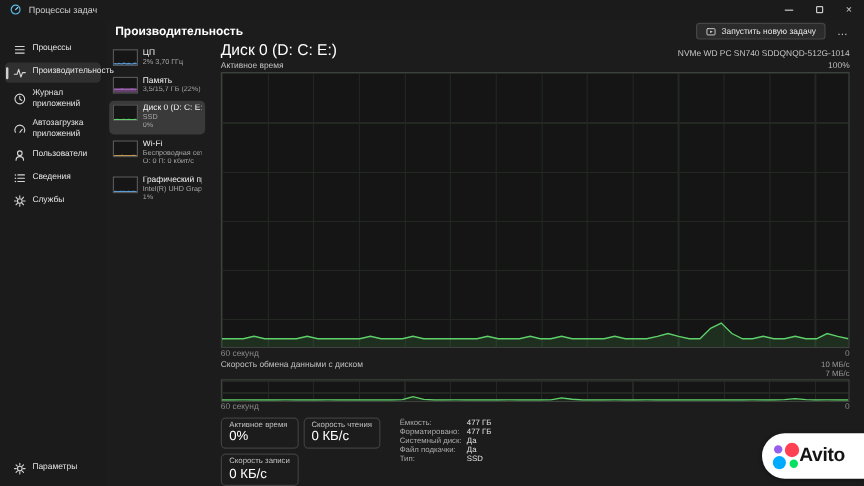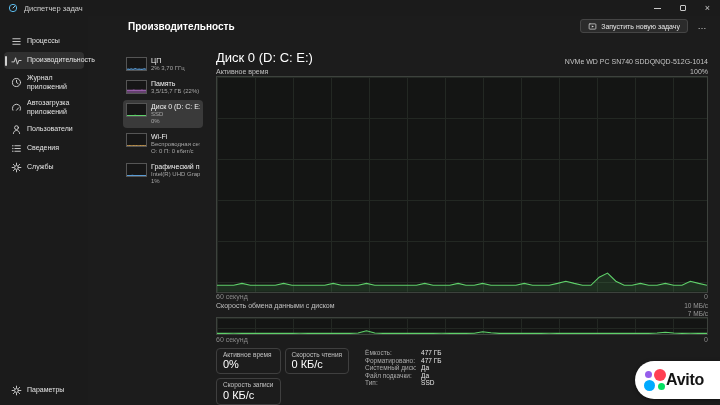--- a/index.html
+++ b/index.html
@@ -10,40 +10,40 @@
   .titlebar{height:16px;display:flex;align-items:center;padding-left:8px;background:#1b1b1b;}
   .tb-icon{width:10px;height:10px;margin-right:6px;display:inline-flex;}
   .tb-title{font-size:7.5px;color:#cfcfcf;}
   .controls{margin-left:auto;display:flex;height:16px;}
   .ctrl{width:25px;height:16px;display:flex;align-items:center;justify-content:center;color:#c8c8c8;}
   .min-glyph{width:7px;height:1px;background:#c8c8c8;}
   .max-glyph{width:6px;height:6px;border:1px solid #c8c8c8;border-radius:1px;}
   .close-glyph{font-size:9px;line-height:9px;color:#c8c8c8;}
 
   
-  .body{display:flex;height:389px;gap:32px;}
+  .body{display:flex;height:389px;}
   .nav{width:88px;display:flex;flex-direction:column;padding-top:16px;background:#1b1b1b;}
   .nav-item{position:relative;display:flex;align-items:center;gap:5px;margin:1px 4px;padding:3px 4px 3px 7px;border-radius:4px;font-size:7px;line-height:8.5px;color:#e4e4e4;cursor:default;}
   .nav-item.selected{background:#303030;}
   .nav-item.selected::before{content:"";position:absolute;left:1px;top:50%;transform:translateY(-50%);width:2px;height:10px;border-radius:2px;background:#cfcfcf;}
   .nicon{flex:0 0 auto;width:11px;height:11px;display:inline-flex;}
   .nicon svg{width:11px;height:11px;}
   .nav-spacer{flex:1;}
   .nlabel{min-width:0;}
 
   
   .main{flex:1;display:flex;flex-direction:column;min-width:0;}
   .main-header{height:18px;display:flex;align-items:center;padding:2px 10px 0 8px;}
   .page-title{font-size:10px;font-weight:700;color:#fff;}
   .header-actions{margin-left:auto;display:flex;align-items:center;gap:6px;}
   .run-task{display:flex;align-items:center;gap:4px;height:14px;padding:0 7px;background:#2b2b2b;border:1px solid #454545;border-radius:3px;font-size:7px;color:#e8e8e8;}
   .run-task svg{width:9px;height:9px;}
   .more-btn{width:16px;height:14px;display:flex;align-items:center;justify-content:center;border-radius:3px;font-size:9px;color:#d0d0d0;}
 
-  .main-body{display:flex;flex:1;min-height:0;margin-top:16px;}
+  .main-body{display:flex;flex:1;min-height:0;}
 
   
   .perf-list{width:86px;padding-top:2px;}
   .perf-item{display:flex;gap:4px;margin:2px 3px;padding:3px 3px;border-radius:4px;}
   .perf-item.selected{background:#3a3a3a;}
   .thumb{flex:0 0 auto;width:21px;height:14px;border:1px solid #555;background:#161616;display:inline-flex;}
   .thumb svg{width:100%;height:100%;display:block;}
   .ptext{display:flex;flex-direction:column;min-width:0;}
   .pt{font-size:7px;line-height:8px;color:#f2f2f2;white-space:nowrap;overflow:hidden;}
   .ps{font-size:6px;line-height:7px;color:#a6a6a6;white-space:nowrap;overflow:hidden;}
@@ -94,21 +94,21 @@
 
 <div class="app">
 
   <div class="titlebar">
     <span class="tb-icon">
       <svg viewBox="0 0 12 12">
           <circle cx="6" cy="6" r="4.4" stroke="#58b8e8" stroke-width="1.2" fill="none"></circle>
           <path d="M6 6L8.2 3.9" stroke="#9adcff" stroke-width="1.1" stroke-linecap="round"></path>
         </svg>
     </span>
-    <span class="tb-title">Диспетчер задач</span>
+    <span class="tb-title">Процессы задач</span>
     <div class="controls">
       <div class="ctrl">
           <div class="min-glyph"></div>
         </div>
       <div class="ctrl">
           <div class="max-glyph"></div>
         </div>
       <div class="ctrl">
           <span class="close-glyph">×</span>
         </div>

